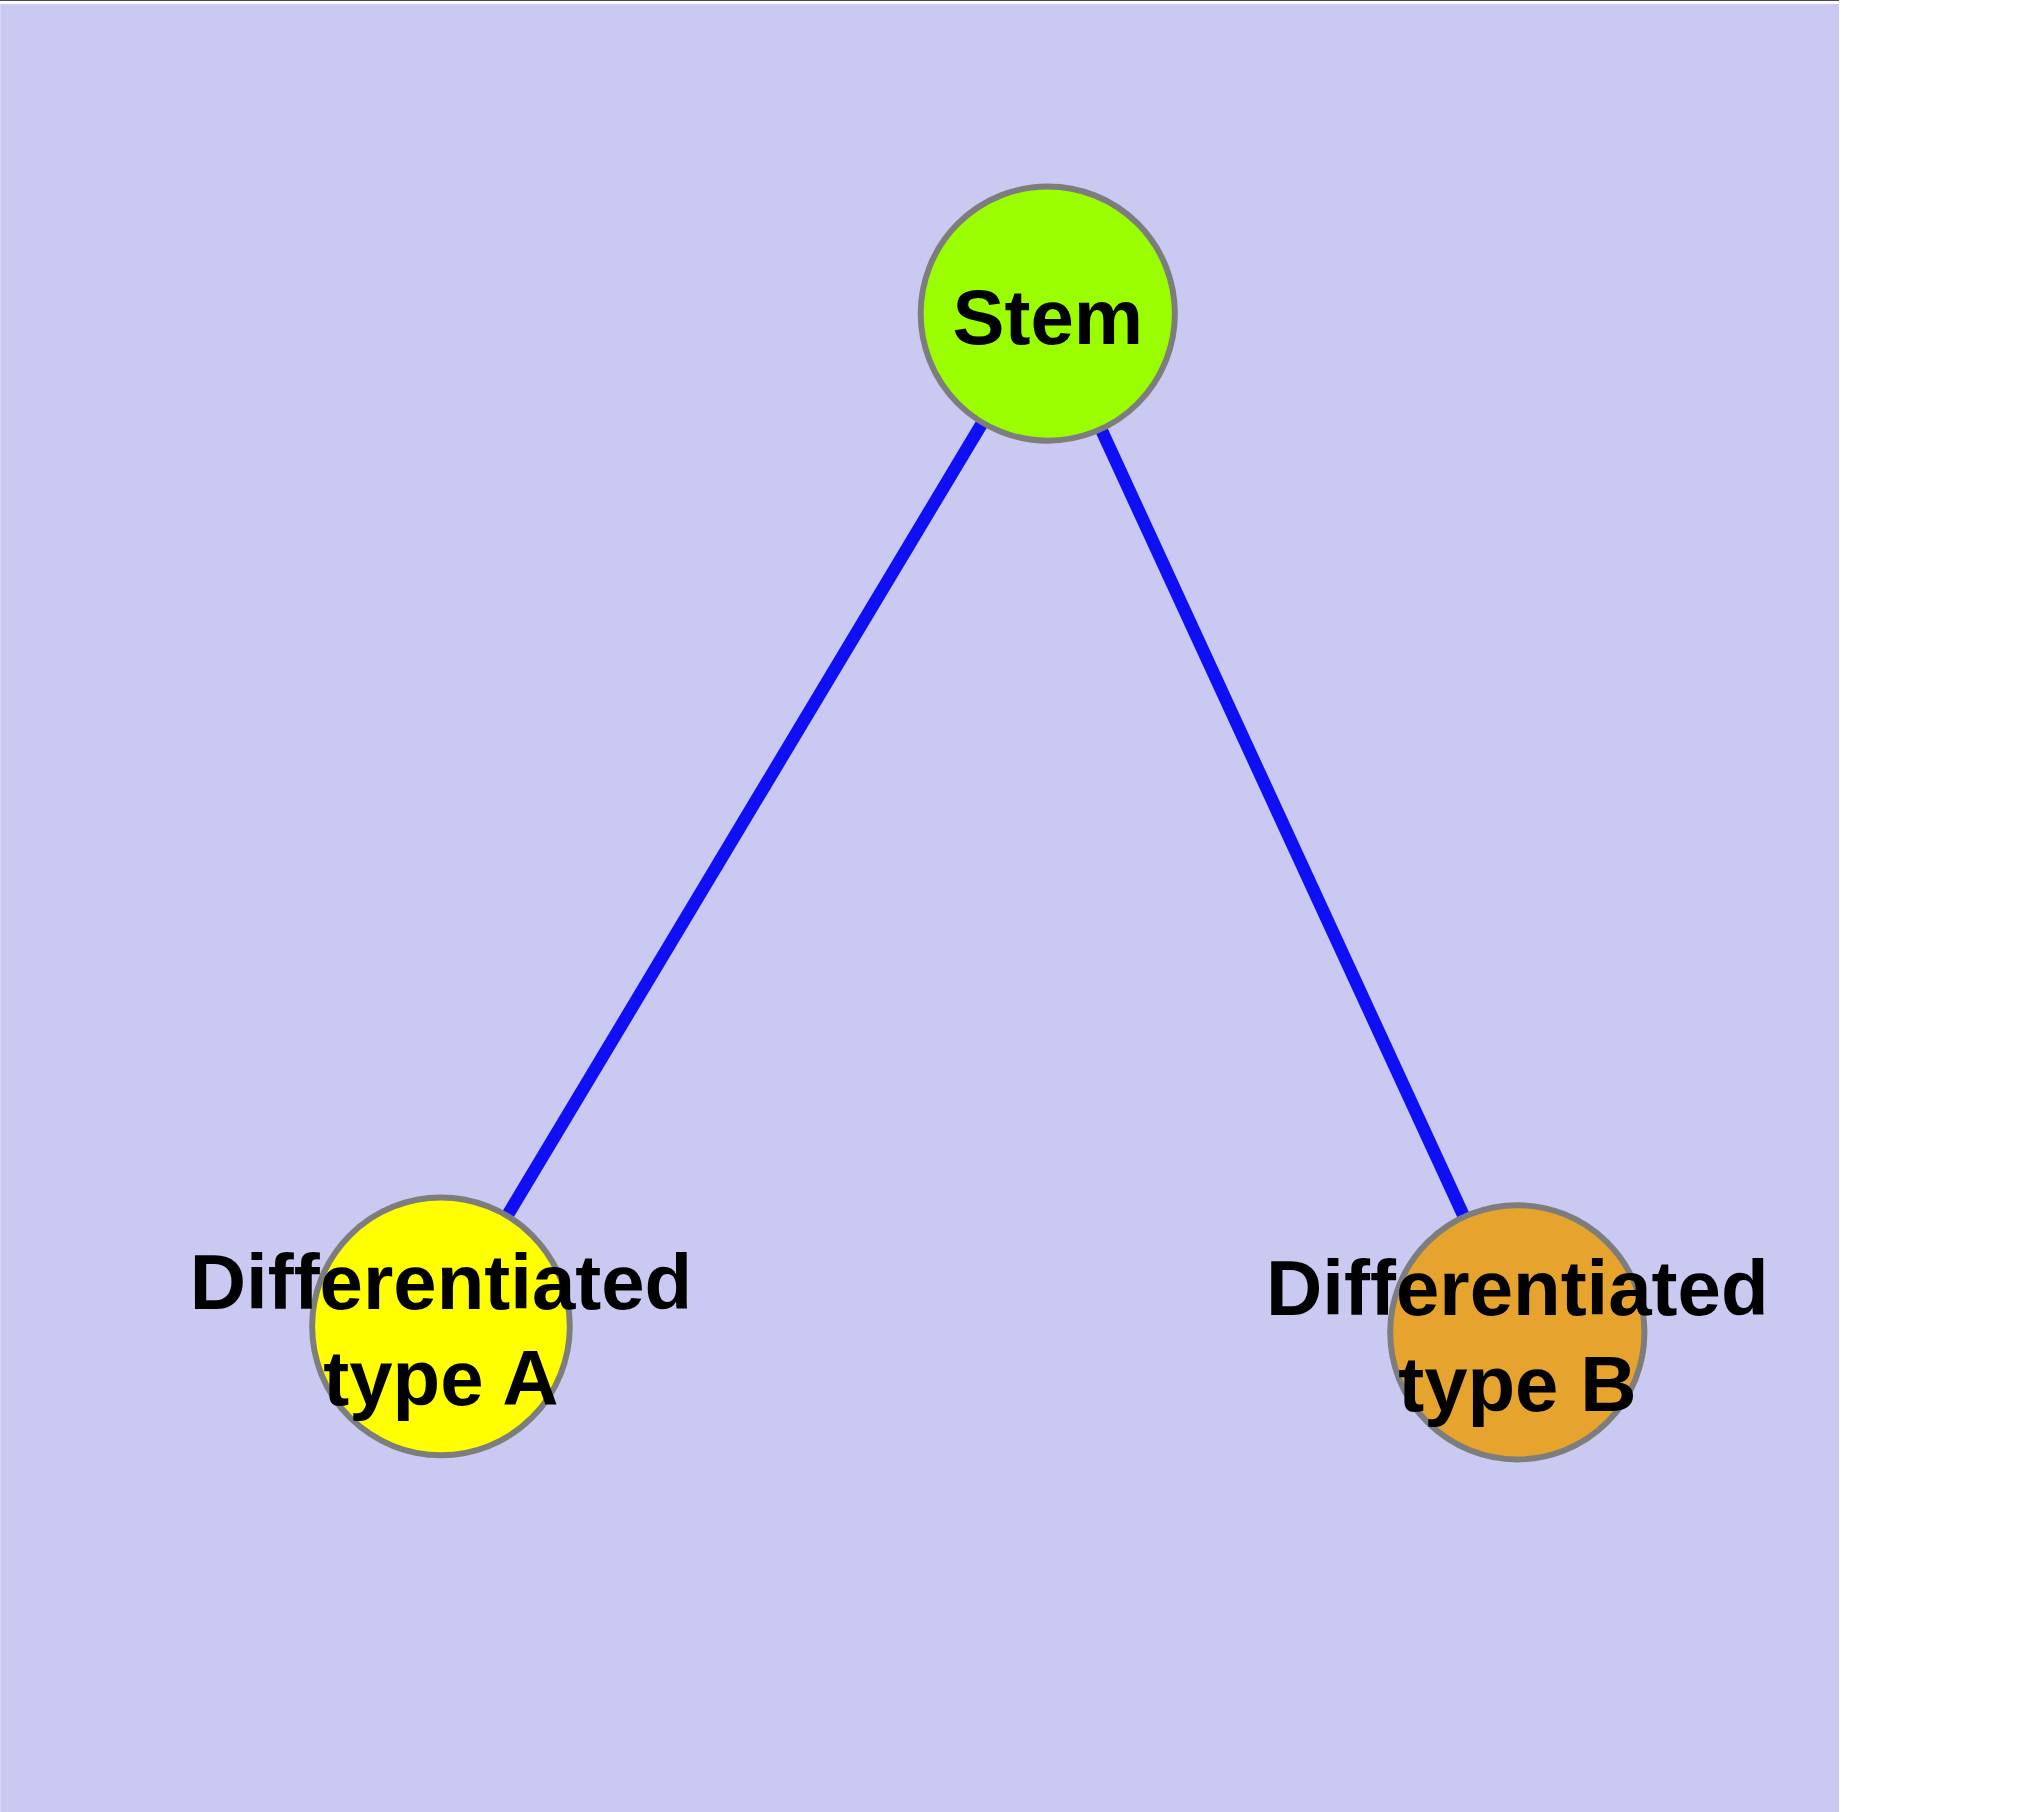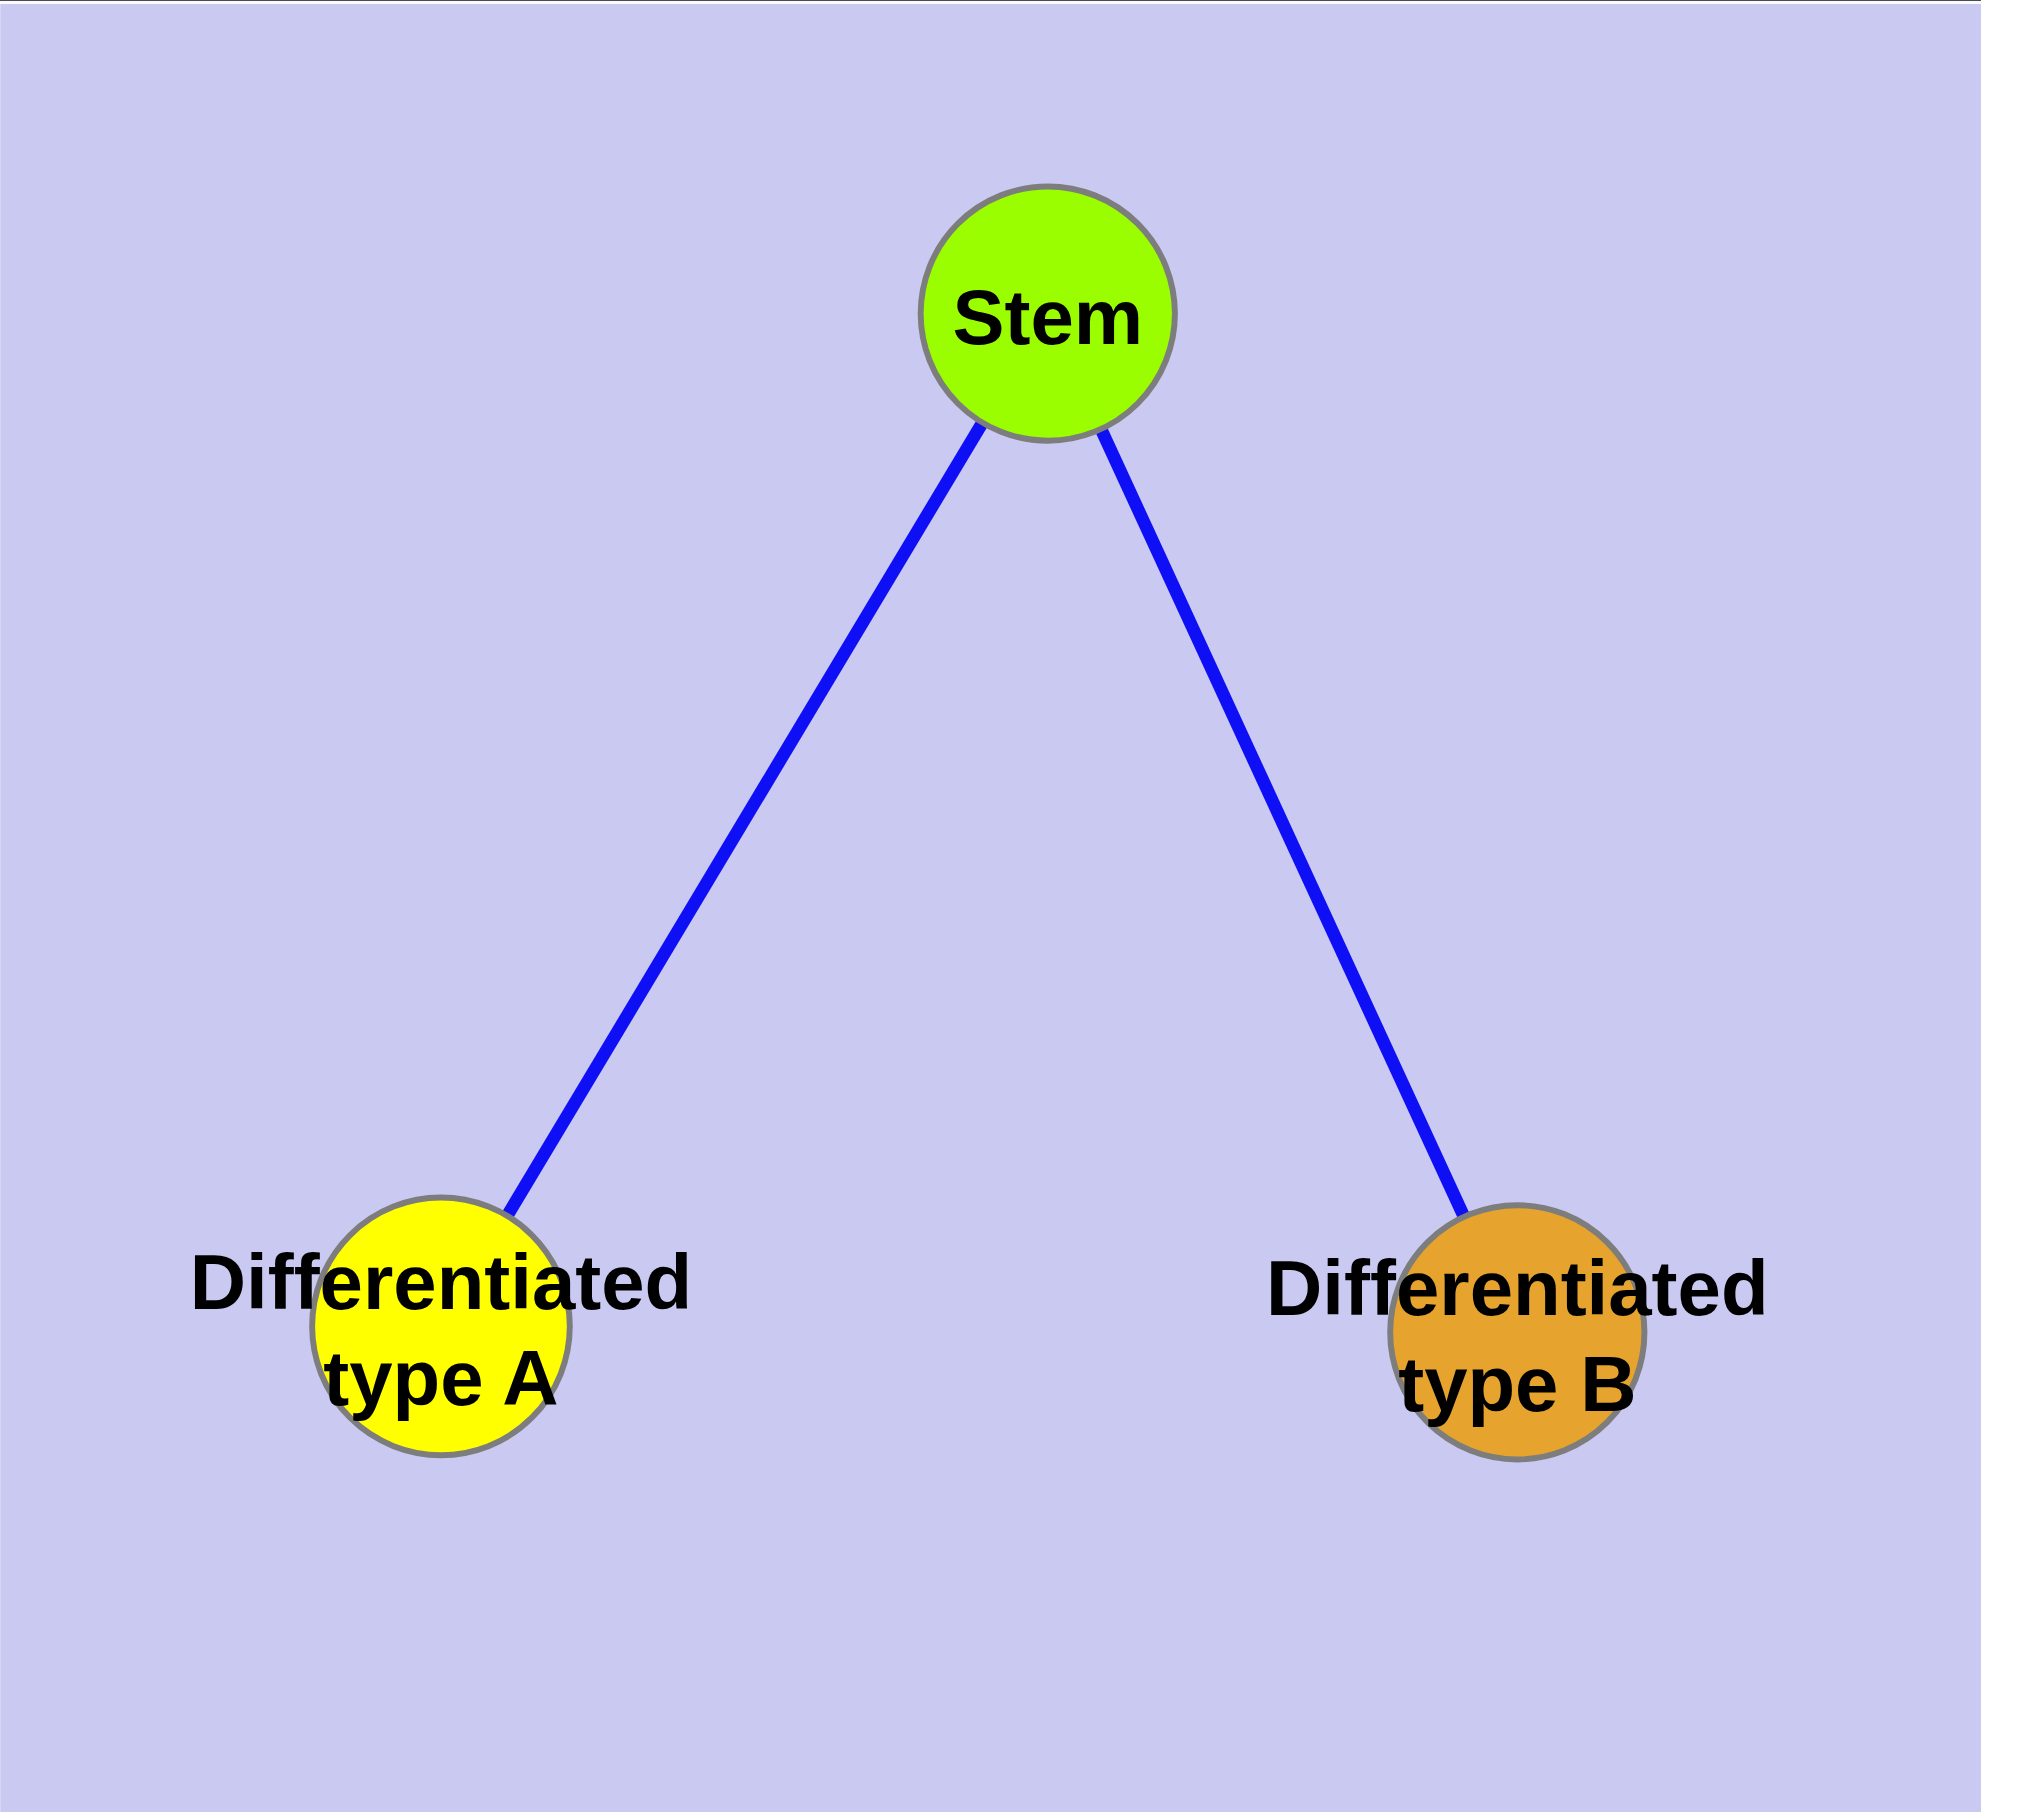--- a/index.html
+++ b/index.html
@@ -3,21 +3,21 @@
 <meta charset="utf-8">
 <title>Stem cell differentiation diagram</title>
 <style>
   html, body {
     margin: 0;
     padding: 0;
     background: #ffffff;
   }
   .canvas {
     position: relative;
-    width: 1981px;
+    width: 1839px;
     height: 1812px;
     overflow: hidden;
   }
   .top-artifact {
     position: absolute;
     top: 0; left: 0; right: 0;
     height: 4.2px;
     background: linear-gradient(#4a4a55 0, #4a4a55 0.8px, #fafaff 0.8px, #fafaff 100%);
     z-index: 3;
   }

